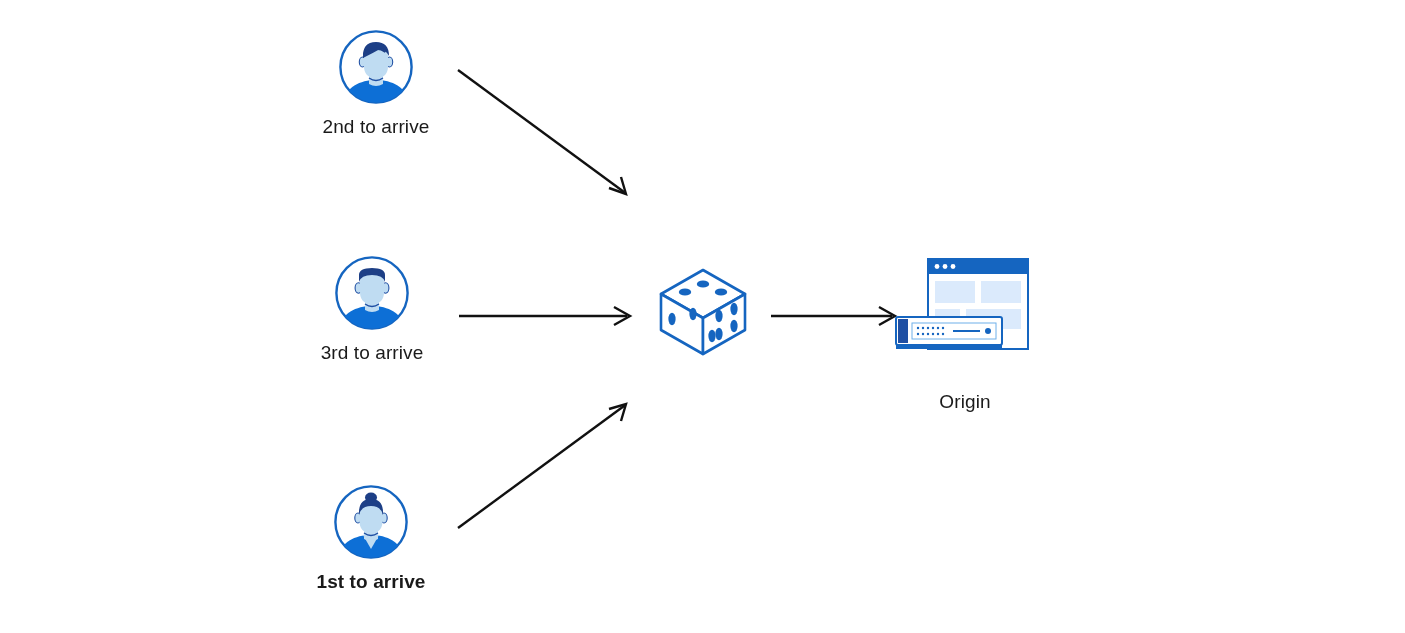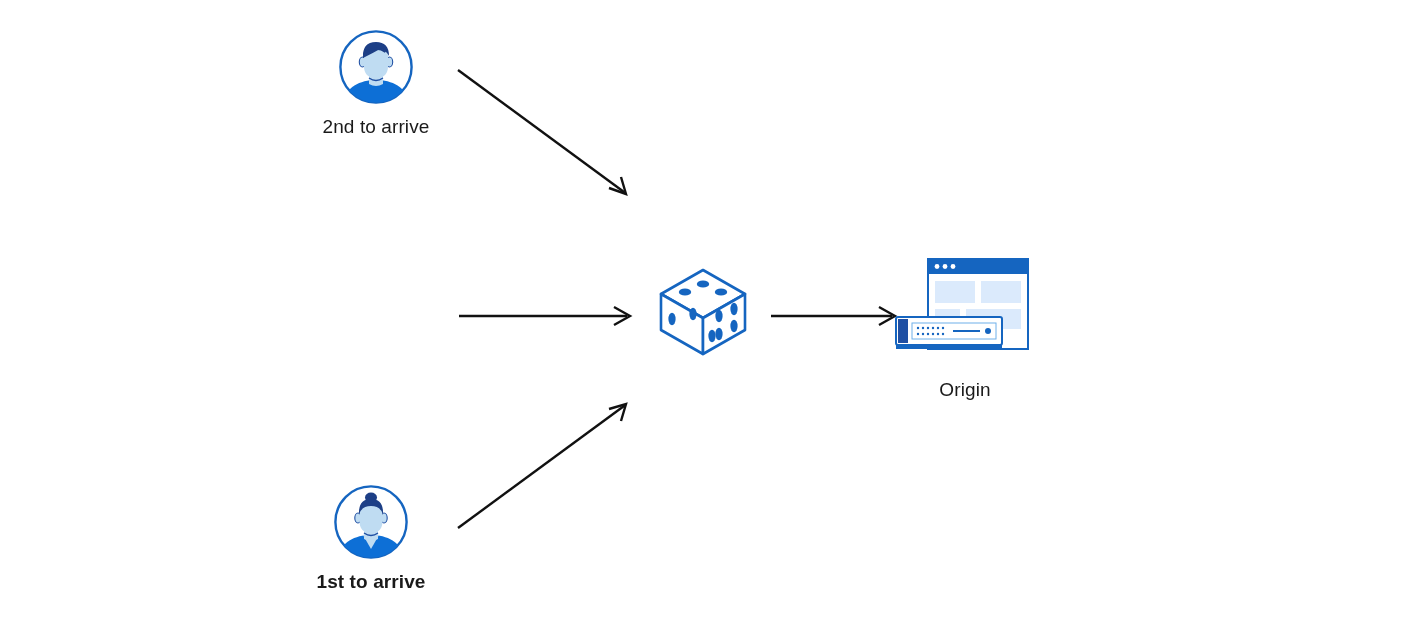--- a/index.html
+++ b/index.html
@@ -45,21 +45,21 @@
     top: 0;
     width: 1405px;
     height: 633px;
     pointer-events: none;
   }
   
   #user-2nd  { left: 311px; top: 28px; width: 130px; }
   #user-3rd  { left: 307px; top: 254px; width: 130px; }
   #user-1st  { left: 306px; top: 483px; width: 130px; font-weight: bold; }
   #dice-node { left: 655px; top: 264px; width: 96px; }
-  #origin-node { left: 890px; top: 255px; width: 150px; }
+  #origin-node { left: 890px; top: 255px; width: 150px; gap: 12px; }
   #dice-node .node-label, #origin-node .node-label { margin-top: 14px; }
 </style>
 </head>
 <body>
 
 <div class="canvas">
 
   <svg class="arrow-layer" viewBox="0 0 1405 633" width="1405" height="633">
     <g fill="none" stroke="#111111" stroke-width="2.4" stroke-linecap="butt">
 
@@ -107,20 +107,43 @@
           <path d="M27 28 q0 -12 12 -12 q12 0 12 12 v10 q0 12 -12 12 q-12 0 -12 -12 z" fill="#bfdcf2"></path>
 
           <path d="M26 30 q-1 -16 13 -16 q13 0 13 14 q-3 -6 -9 -7 q-7 4 -17 9 z" fill="#1d3f86"></path>
           <path d="M26.5 26 q4 -4 10 -5 q7 -1 12 3" fill="none" stroke="#1d3f86" stroke-width="2"></path>
         </g>
       </svg>
     </span>
     <div class="node-label">2nd to arrive</div>
   </div>
 
+  <div class="node" id="user-3rd">
+    <span class="icon-wrap">
+      <svg width="78" height="78" viewBox="0 0 78 78">
+        <defs>
+          <clipPath id="clipB">
+              <circle cx="39" cy="39" r="35.6"></circle>
+            </clipPath>
+        </defs>
+        <circle cx="39" cy="39" r="35.6" fill="#ffffff" stroke="#1565c0" stroke-width="2.4"></circle>
+        <g clip-path="url(#clipB)">
+          <path d="M5 78 C7 60 22 52 39 52 C56 52 71 60 73 78 Z" fill="#0d6fd6"></path>
+          <path d="M32 45 h14 v11 q-7 4 -14 0 z" fill="#bfdcf2"></path>
+          <path d="M32 50 q7 5 14 0" fill="none" stroke="#1f4fa3" stroke-width="1.3"></path>
+          <ellipse cx="25.5" cy="34" rx="3.4" ry="5.2" fill="#bfdcf2" stroke="#1f4fa3" stroke-width="1.1"></ellipse>
+          <ellipse cx="52.5" cy="34" rx="3.4" ry="5.2" fill="#bfdcf2" stroke="#1f4fa3" stroke-width="1.1"></ellipse>
+          <path d="M27 28 q0 -12 12 -12 q12 0 12 12 v10 q0 12 -12 12 q-12 0 -12 -12 z" fill="#bfdcf2"></path>
+
+          <path d="M26 28 v-7 q0 -7 13 -7 q13 0 13 7 v7 q-2 -7 -13 -7 q-11 0 -13 7 z" fill="#1d3f86"></path>
+        </g>
+      </svg>
+    </span>
+    <div class="node-label">3rd to arrive</div>
+  </div>
 
   <div class="node" id="user-1st">
     <span class="icon-wrap">
       <svg width="78" height="78" viewBox="0 0 78 78">
         <defs>
           <clipPath id="clipC">
               <circle cx="39" cy="39" r="35.6"></circle>
             </clipPath>
         </defs>
         <circle cx="39" cy="39" r="35.6" fill="#ffffff" stroke="#1565c0" stroke-width="2.4"></circle>

